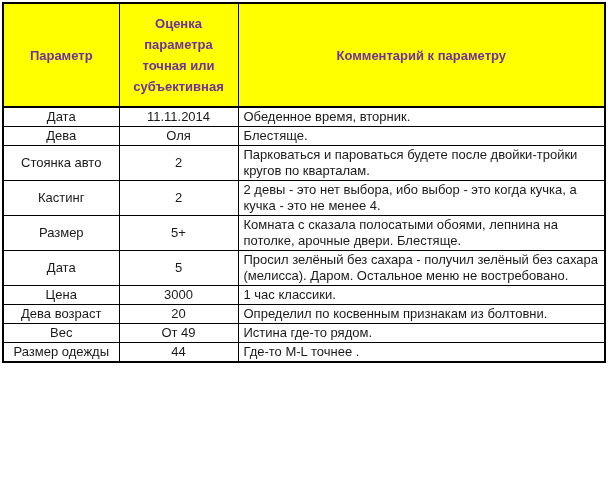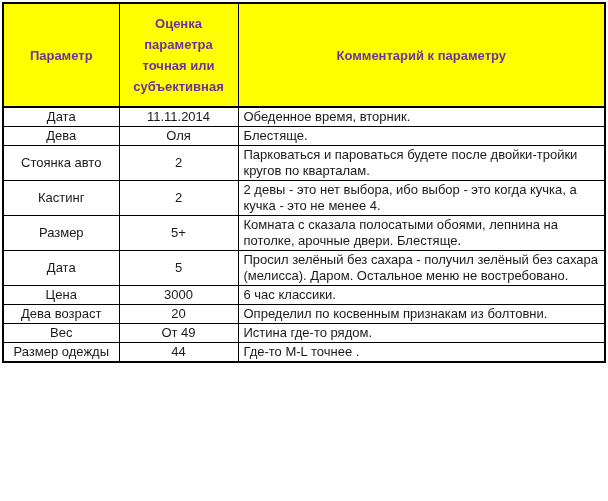--- a/index.html
+++ b/index.html
@@ -94,21 +94,21 @@
         <td class="c3">Комната с сказала полосатыми обоями, лепнина на потолке, арочные двери. Блестяще.</td>
       </tr>
       <tr class="h2">
         <td class="c1">Дата</td>
         <td class="c2">5</td>
         <td class="c3">Просил зелёный без сахара - получил зелёный без сахара (мелисса). Даром. Остальное меню не востребовано.</td>
       </tr>
       <tr class="h1">
         <td class="c1">Цена</td>
         <td class="c2">3000</td>
-        <td class="c3">6 час классики.</td>
+        <td class="c3">1 час классики.</td>
       </tr>
       <tr class="h1">
         <td class="c1">Дева возраст</td>
         <td class="c2">20</td>
         <td class="c3">Определил по косвенным признакам из болтовни.</td>
       </tr>
       <tr class="h1">
         <td class="c1">Вес</td>
         <td class="c2">От 49</td>
         <td class="c3">Истина где-то рядом.</td>

